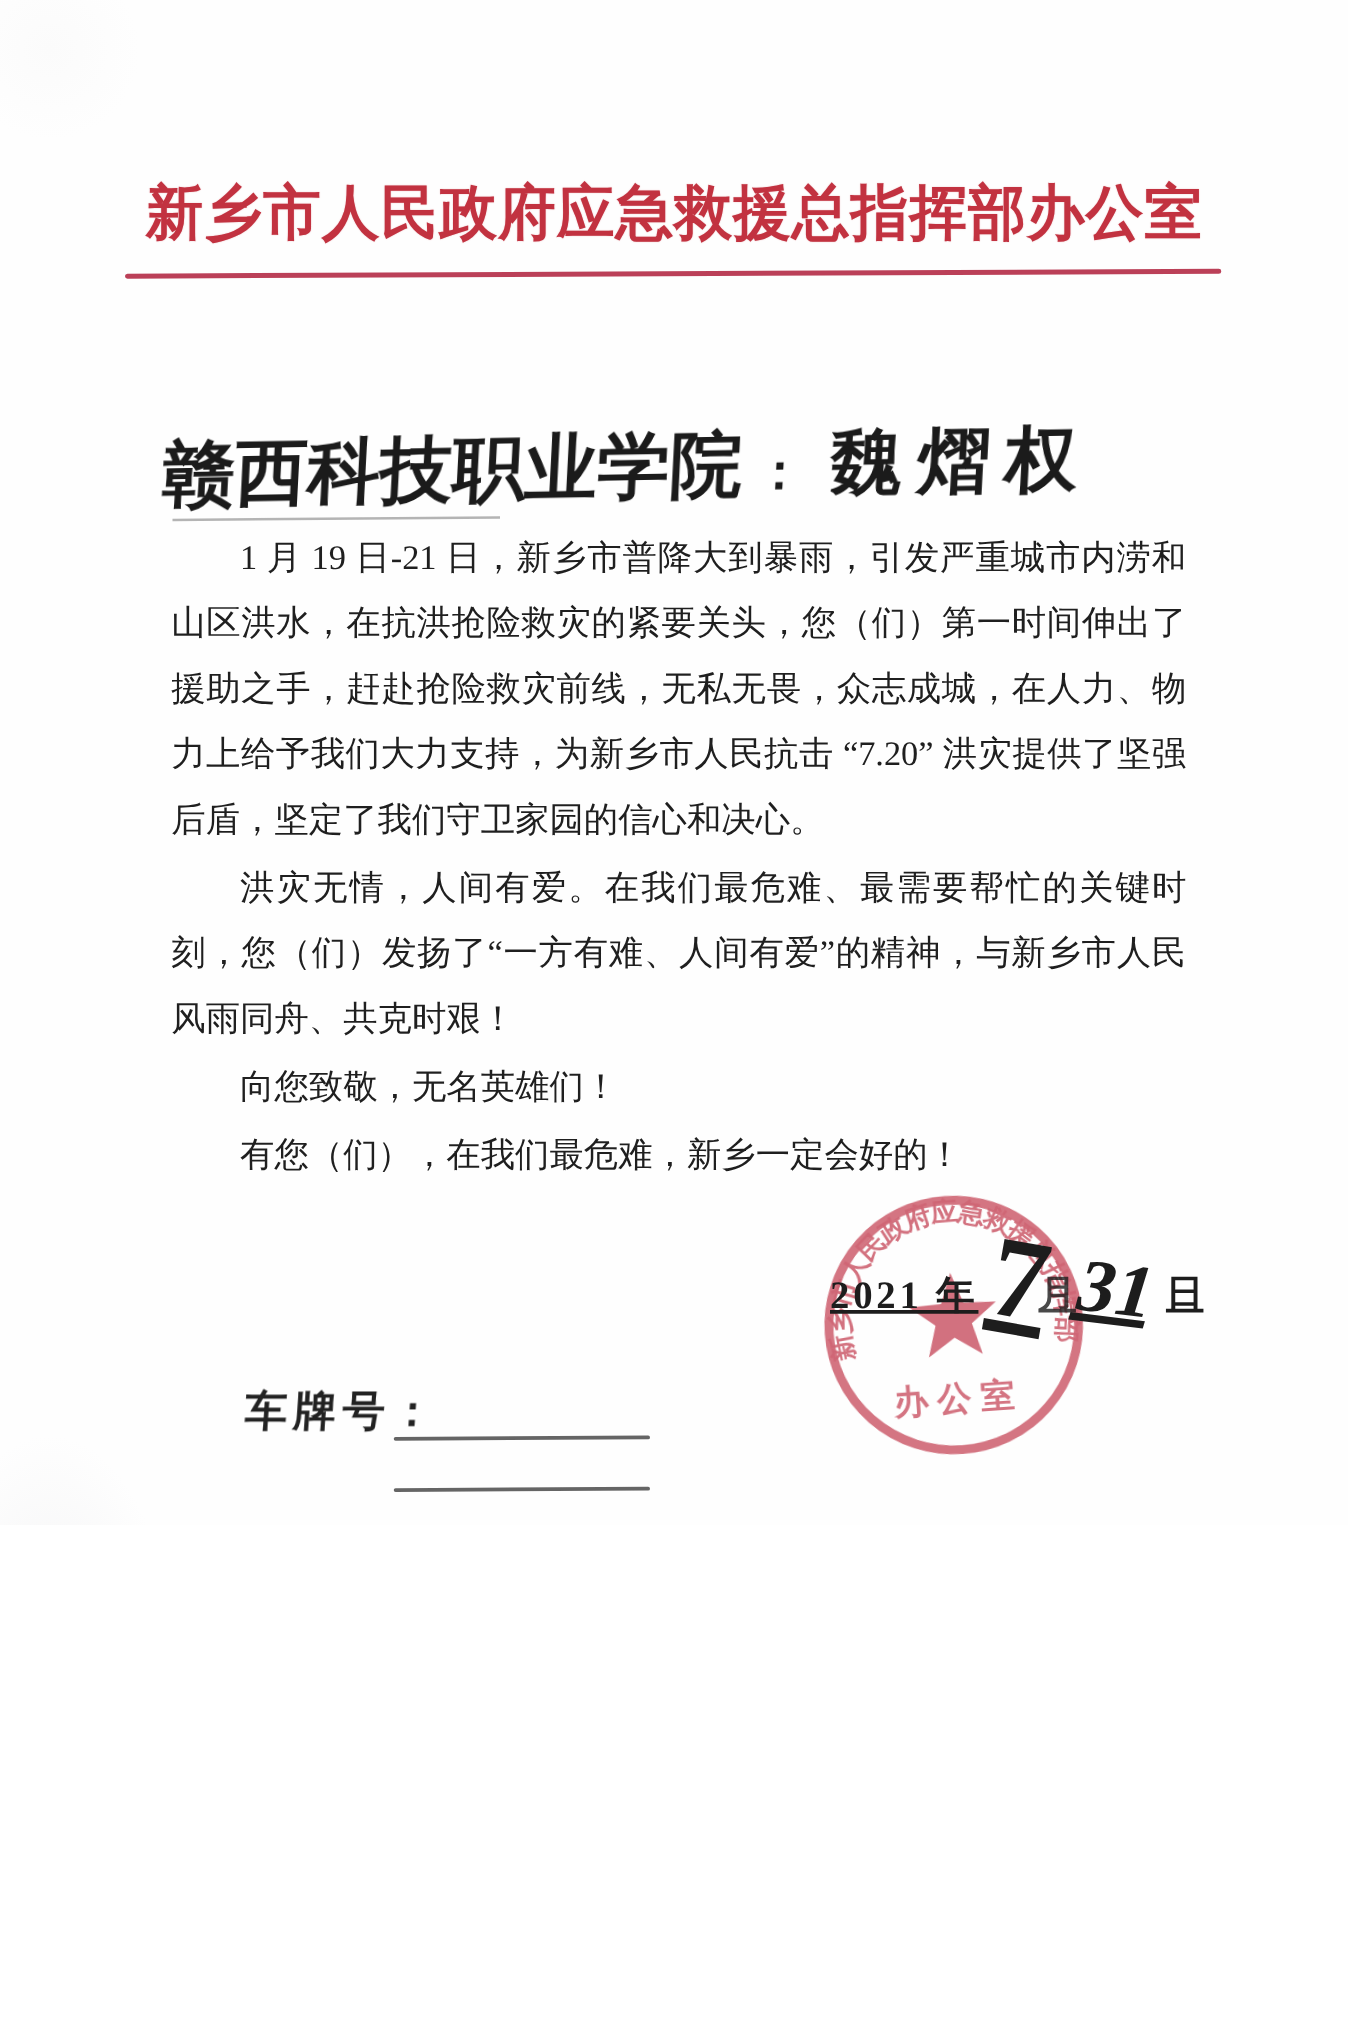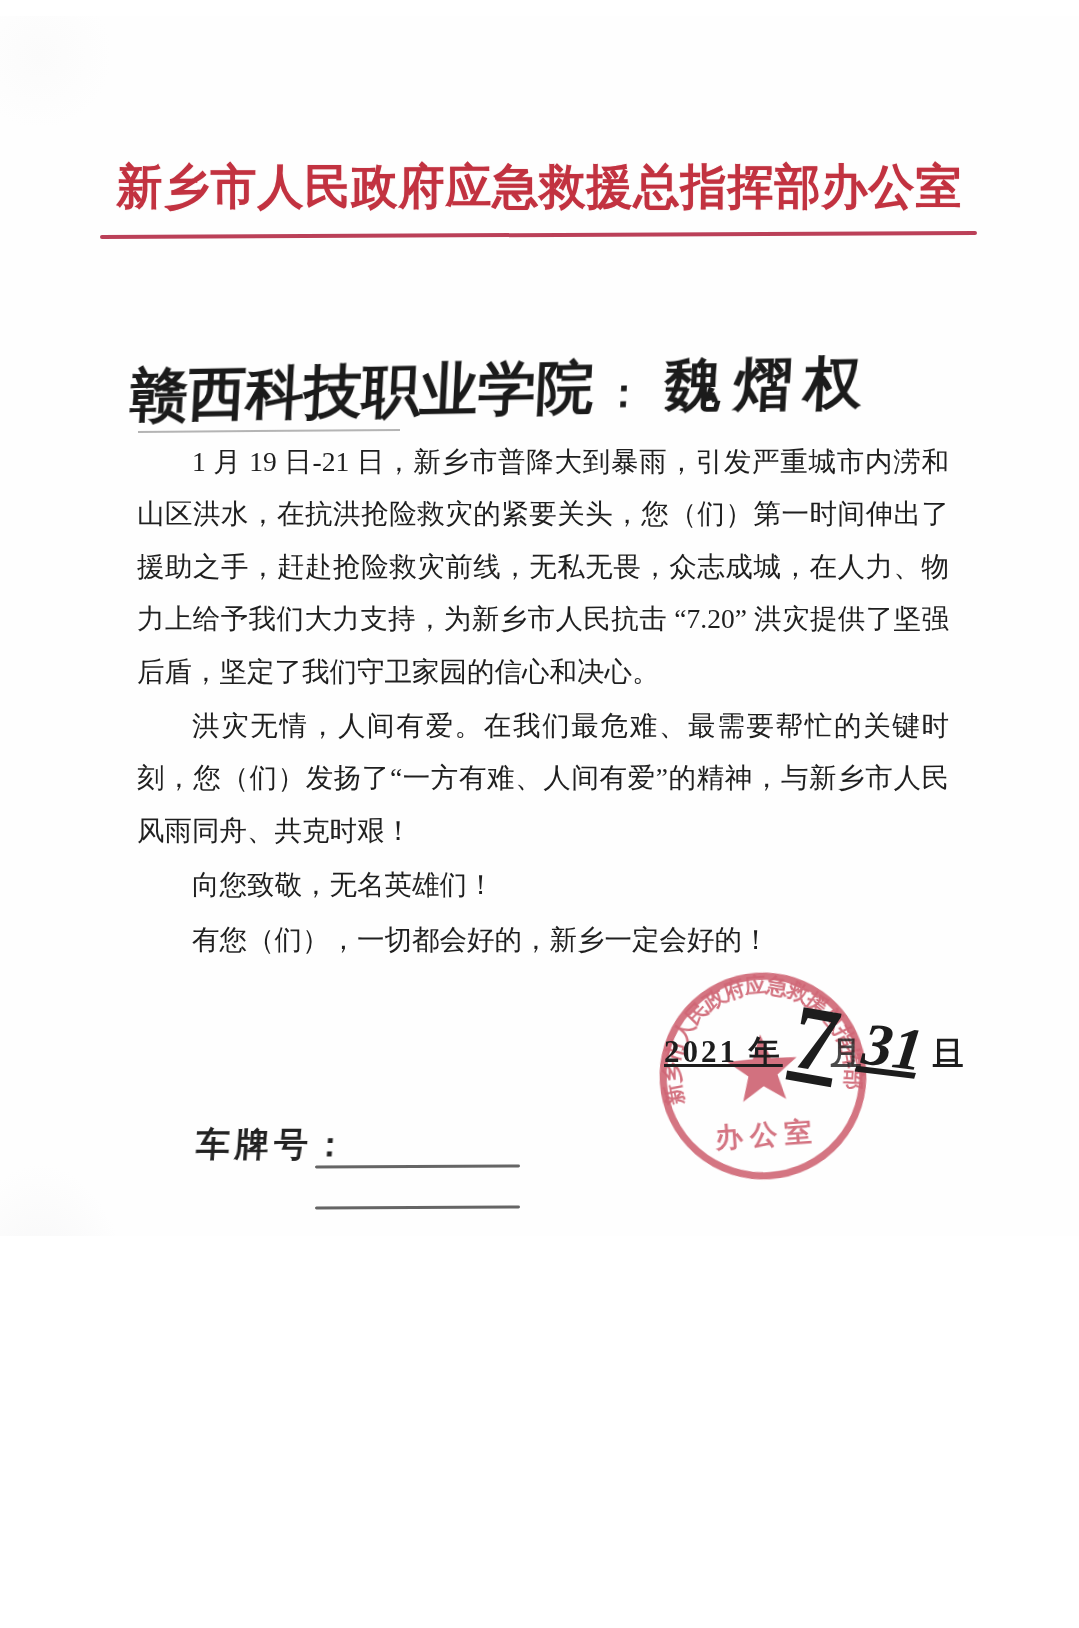--- a/index.html
+++ b/index.html
@@ -7,21 +7,21 @@
     --rule-red:#b5304a;
     --ink-black:#1f1f1f;
     --stamp-red:#c84a5c;
     --paper-white:#fefefe;
     --underline-gray:#8c8c8c;
   }
   html,body{margin:0;padding:0;background:#ffffff;}
   .page{
     position:relative;
     width:1079px;height:1220px;
-    margin:16px auto;
+    margin:0 auto;
     overflow:hidden;
     font-family:"Liberation Serif", serif;
     background:
       radial-gradient(140px 260px at 40px 1330px, #f3f3f4 0%, rgba(255,255,255,0) 70%),
       radial-gradient(260px 90px at 300px 1640px, #f0f0f0 0%, rgba(255,255,255,0) 70%),
       radial-gradient(300px 120px at 1080px 1500px, #f6f5f3 0%, rgba(255,255,255,0) 70%),
       radial-gradient(90px 90px at 40px 40px, #fbfbfb 0%, rgba(255,255,255,0) 80%),
       linear-gradient(var(--paper-white), var(--paper-white));
   }
   
@@ -143,21 +143,21 @@
 
   <div class="salutation">
     <span>赣西科技职业学院</span><span class="punct">：</span><span class="recipient">魏熠权</span>
   </div>
   <div class="salutation-underline"></div>
 
   <div class="body-text">
     <p>1 月 19 日-21 日，新乡市普降大到暴雨，引发严重城市内涝和山区洪水，在抗洪抢险救灾的紧要关头，您（们）第一时间伸出了援助之手，赶赴抢险救灾前线，无私无畏，众志成城，在人力、物力上给予我们大力支持，为新乡市人民抗击 “7.20” 洪灾提供了坚强后盾，坚定了我们守卫家园的信心和决心。</p>
     <p>洪灾无情，人间有爱。在我们最危难、最需要帮忙的关键时刻，您（们）发扬了“一方有难、人间有爱”的精神，与新乡市人民风雨同舟、共克时艰！</p>
     <p>向您致敬，无名英雄们！</p>
-    <p>有您（们），一切都会好的，新乡一定会好的！</p>
+    <p>有您（们），在我们最危难，新乡一定会好的！</p>
   </div>
 
   <div class="stamp">
     <svg width="214" height="214" viewBox="0 0 210 210">
       <circle cx="105" cy="105" r="98" fill="none" stroke="var(--stamp-red)" stroke-width="7" opacity="0.9"></circle>
       <path id="stamp-arc-path" d="M 25.8 126.2 A 82 82 0 1 1 184.2 126.2" fill="none"></path>
       <text font-size="21" fill="var(--stamp-red)" font-weight="600" opacity="0.92" font-family="Liberation Serif, serif">
         <textPath href="#stamp-arc-path" startOffset="0" textLength="298" lengthAdjust="spacing">新乡市人民政府应急救援总指挥部</textPath>
       </text>
       <polygon points="105,64 113.8,87.9 139.2,88.9 119.3,104.6 126.2,129.1 105,115 83.8,129.1 90.7,104.6 70.8,88.9 96.2,87.9" fill="var(--stamp-red)" opacity="0.92"></polygon>

